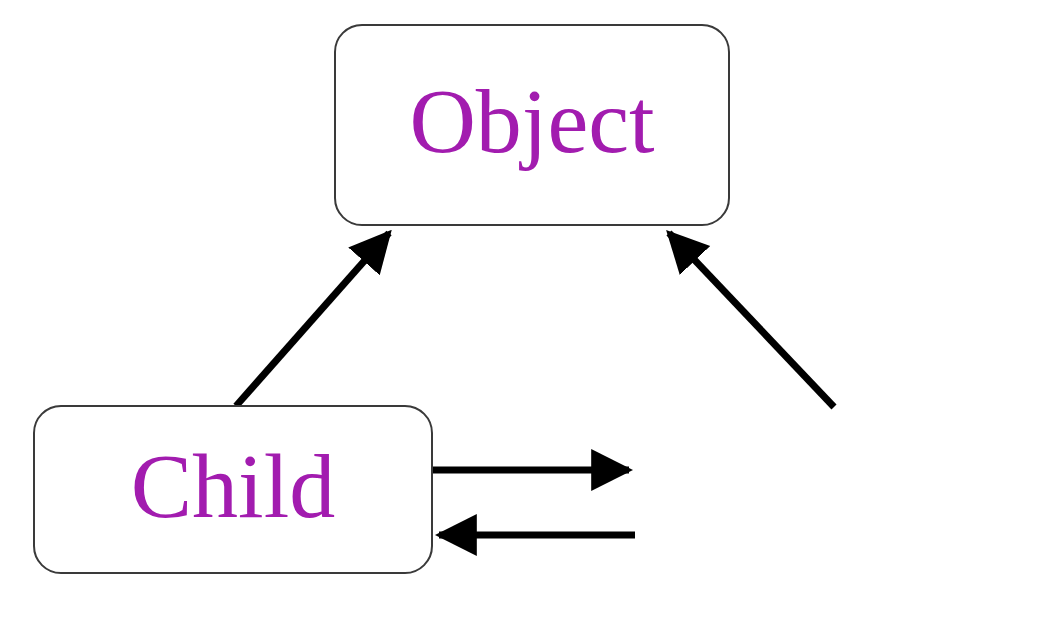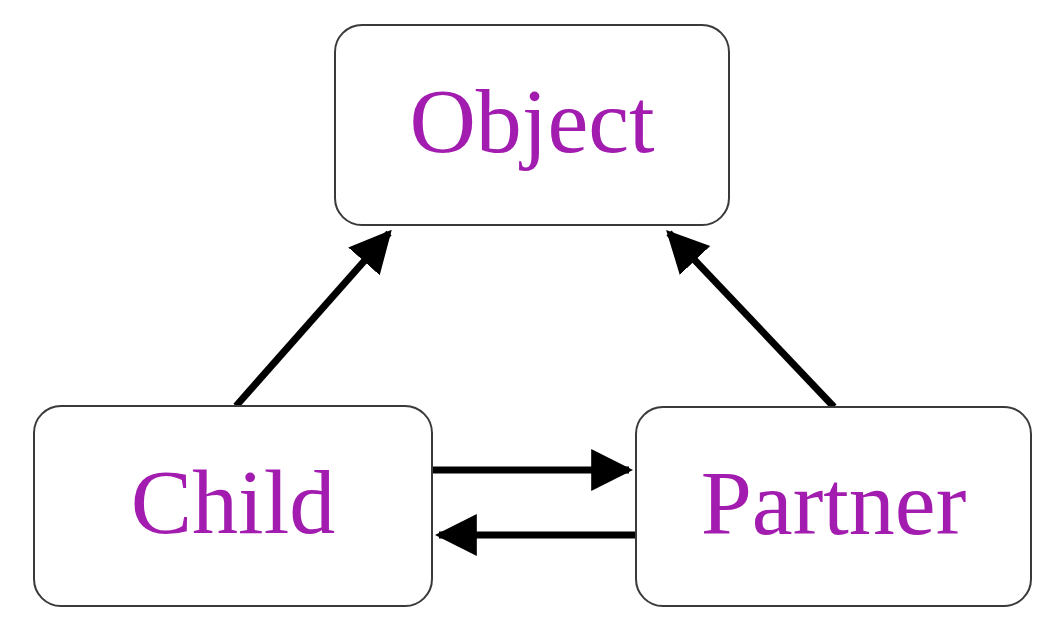--- a/index.html
+++ b/index.html
@@ -26,21 +26,21 @@
     justify-content: center;
   }
   .node-label {
     font-size: 92px;
     line-height: 1;
     color: #a21caf;
     white-space: nowrap;
     padding-bottom: 8px; 
   }
   #node-object  { left: 334px; top: 24px;  width: 396px; height: 202px; }
-  #node-child   { left: 33px;  top: 405px; width: 400px; height: 202px; }
+  #node-child   { left: 33px;  top: 405px; width: 400px; height: 169px; }
   #node-partner { left: 635px; top: 406px; width: 397px; height: 201px; }
   svg.edges {
     position: absolute;
     left: 0;
     top: 0;
     width: 1063px;
     height: 637px;
     pointer-events: none;
   }
   svg.edges line {
@@ -66,17 +66,14 @@
   </svg>
 
   <div class="node" id="node-object">
     <span class="node-label">Object</span>
   </div>
 
   <div class="node" id="node-child">
     <span class="node-label">Child</span>
   </div>
 
-  <div class="node" id="node-partner">
-    <span class="node-label">Partner</span>
-  </div>
 
 </div>
 
 </body></html>

